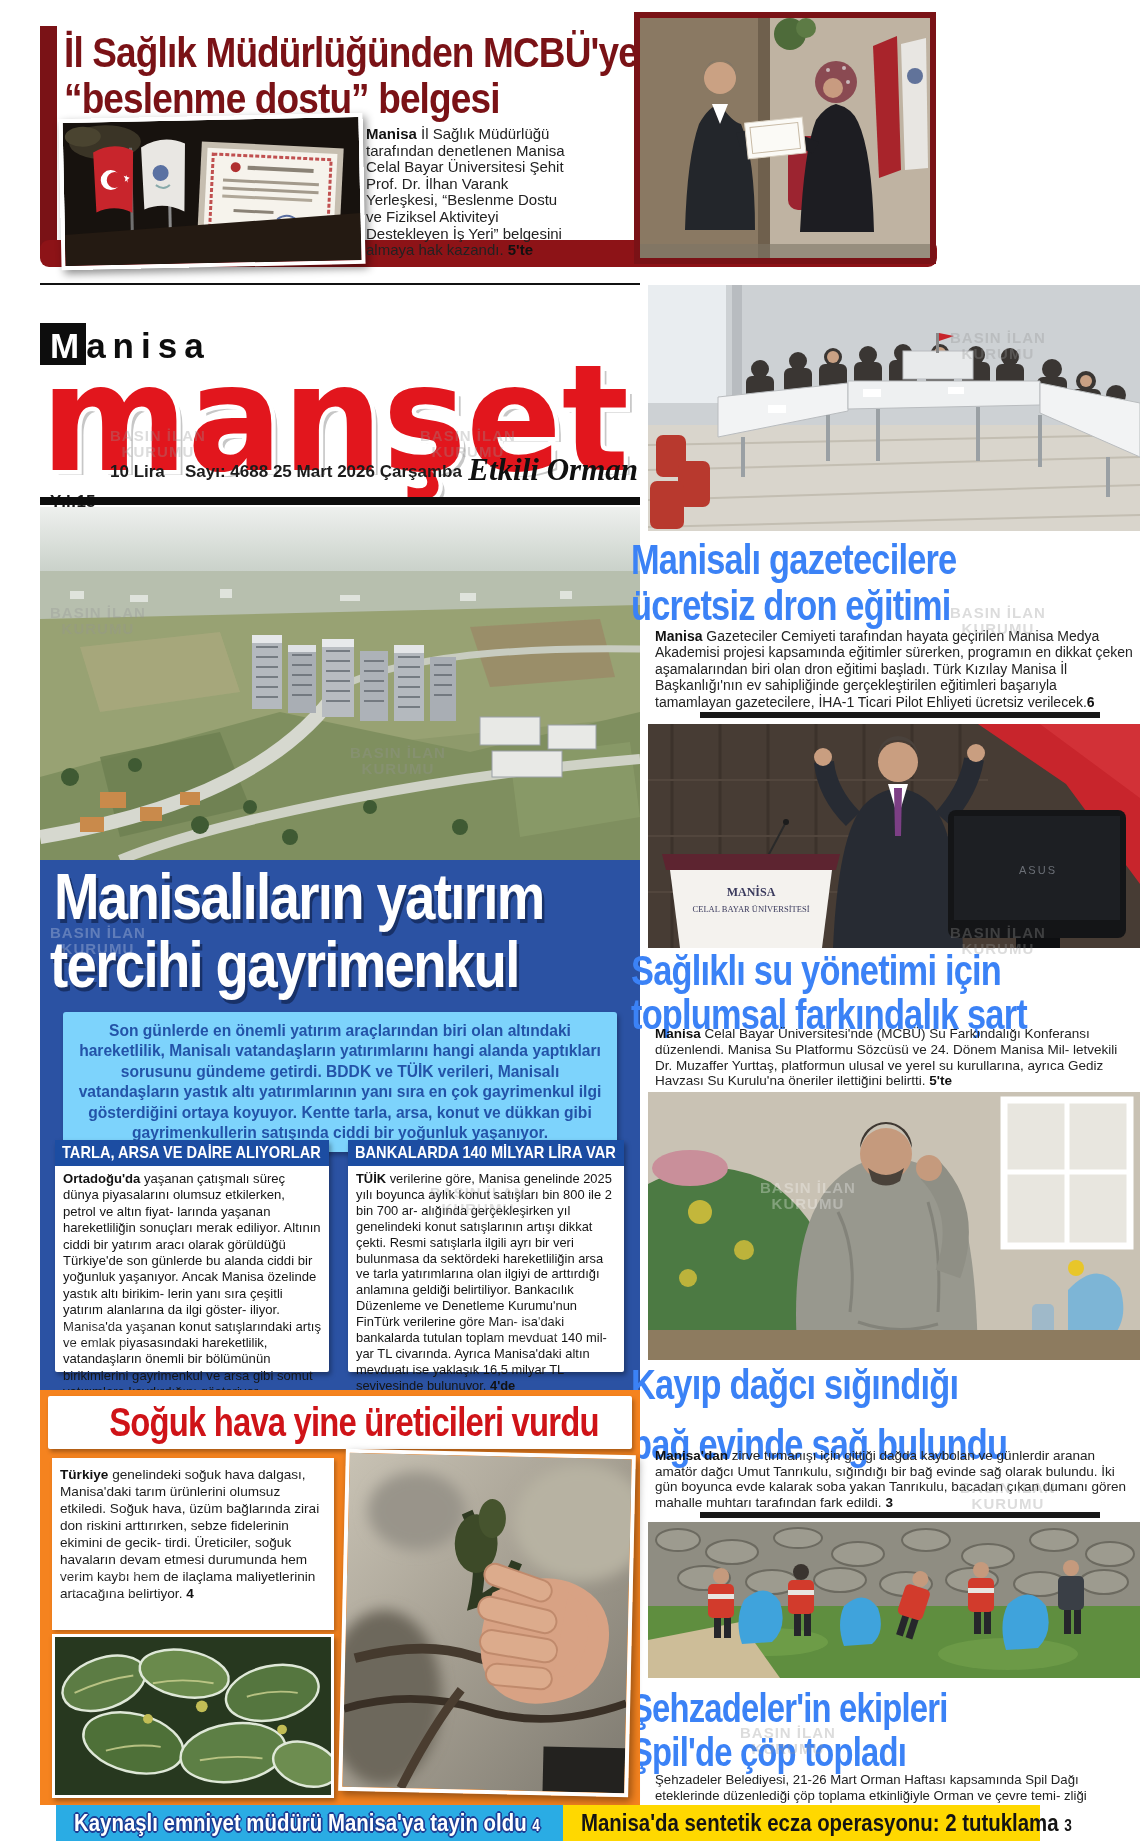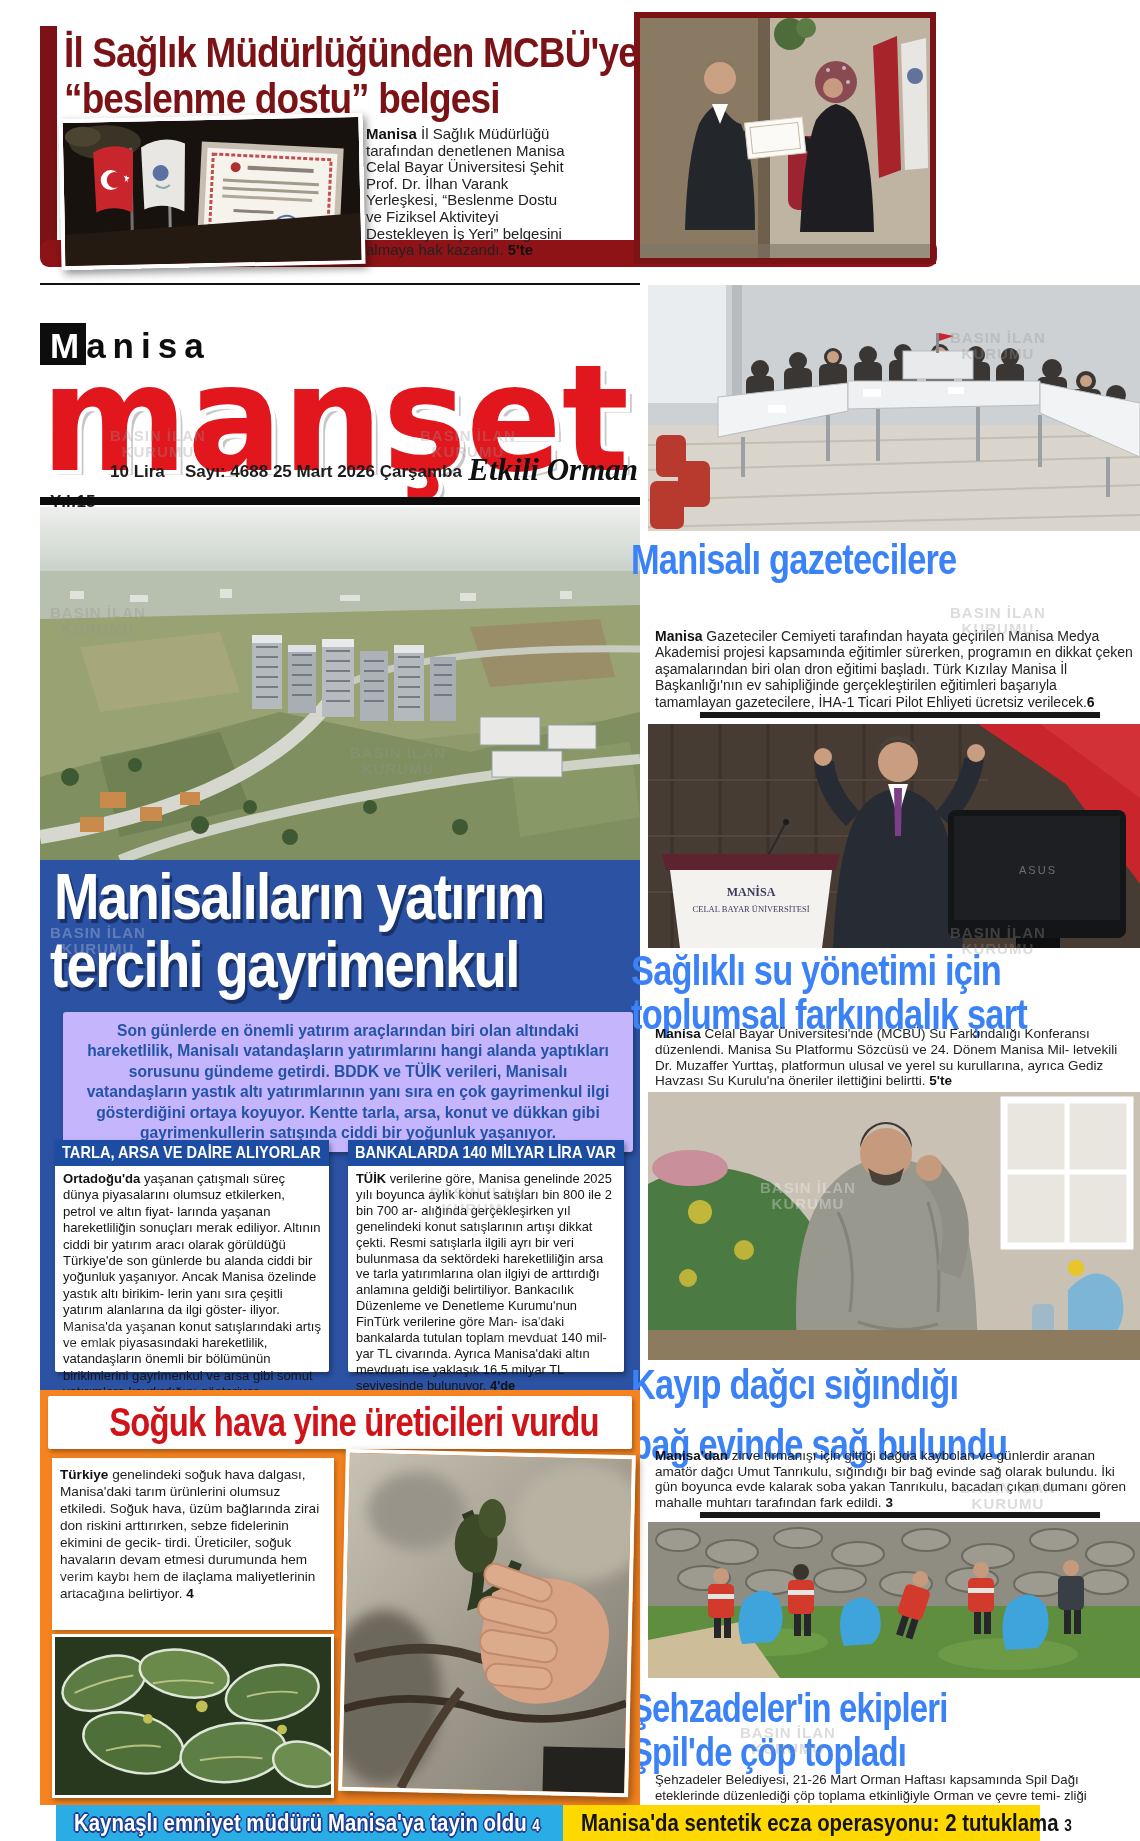--- a/index.html
+++ b/index.html
@@ -29,22 +29,22 @@
   .mh-info{top:462px;font-size:17px;font-weight:bold;color:#1c1c1c;}
   .mh-tag{left:402px;top:452px;width:236px;text-align:right;font-family:"Liberation Serif",serif;
       font-style:italic;font-weight:bold;font-size:31px;color:#101010;}
   .mh-rule-bot{left:40px;top:497px;width:600px;height:8px;background:#0d0d0d;}
   
   .aerial{left:40px;top:507px;width:600px;height:353px;}
   .blue-block{left:40px;top:860px;width:600px;height:530px;background:#2b52a3;}
   .main-hl{position:absolute;color:#fff;font-weight:bold;font-size:65px;line-height:66px;letter-spacing:-2px;
       text-shadow:3px 4px 0 rgba(10,22,56,.55);}
   .main-hl .cx{transform:scaleX(.84);}
-  .intro-box{position:absolute;left:23px;top:152px;width:526px;background:#c4b5fd;border-radius:3px;
-      padding:9px 22px;box-shadow:2px 3px 5px rgba(0,0,0,.3);}
+  .intro-box{position:absolute;left:23px;top:152px;width:526px;background:#7dd3fc;border-radius:3px;
+      padding:9px 14px;box-shadow:2px 3px 5px rgba(0,0,0,.3);}
   .intro-box p{margin:0;text-align:center;color:#2353a8;font-weight:bold;font-size:15.6px;line-height:20.4px;}
   .sub-box{position:absolute;top:280px;width:274px;height:232px;background:#fff;border-radius:2px;
       box-shadow:2px 3px 5px rgba(0,0,0,.35);}
   .sub-box .bar{height:26px;background:#1c4da2;color:#ffffff;font-weight:bold;font-size:17px;line-height:26px;padding-left:7px;}
   .sub-box .bar .cx{transform:scaleX(.86);}
   .sub-box .bd{padding:5px 8px 0 8px;font-size:13.1px;line-height:16.4px;color:#151515;}
   
   .rc-hl{left:631px;width:482px;font-weight:bold;color:#3b82f6;font-size:43px;line-height:45px;letter-spacing:-1px;}
   .rc-hl .cx{transform:scaleX(.8);}
   .rc-bd{left:655px;width:478px;font-size:14px;line-height:16.4px;color:#232323;}
@@ -309,20 +309,21 @@
           <rect x="2" y="196" width="34" height="48" rx="7"></rect>
         </g>
       <g fill="#ffffff">
           <rect x="215" y="104" width="18" height="8"></rect>
           <rect x="300" y="102" width="16" height="7"></rect>
           <rect x="120" y="120" width="18" height="8"></rect>
         </g>
     </svg>
   </div>
   <div class="abs rc-hl" style="top:537px;"><span class="cx">Manisalı gazetecilere</span></div>
+  <div class="abs rc-hl" style="top:583px;"><span class="cx">ücretsiz dron eğitimi</span></div>
   <div class="abs rc-bd" style="top:628px;">
     <b class="lead">Manisa</b><span> Gazeteciler Cemiyeti tarafından hayata geçirilen Manisa Medya Akademisi projesi kapsamında eğitimler sürerken, programın en dikkat çeken aşamalarından biri olan dron eğitimi başladı. Türk Kızılay Manisa İl Başkanlığı'nın ev sahipliğinde gerçekleştirilen eğitimleri başarıyla tamamlayan gazetecilere, İHA-1 Ticari Pilot Ehliyeti ücretsiz verilecek.</span><b class="pg">6</b>
   </div>
   <div class="abs rc-rule" style="top:712px;"></div>
 
   <div class="photo" style="left:648px;top:724px;width:492px;height:224px;">
     <svg viewBox="0 0 492 224" preserveAspectRatio="none">
       <rect width="492" height="224" fill="#473c34"></rect>
       <g stroke="#3c322b" stroke-width="3">
           <path d="M24,0 V224 M72,0 V224 M120,0 V224 M168,0 V224 M216,0 V224 M264,0 V224 M312,0 V224"></path>

